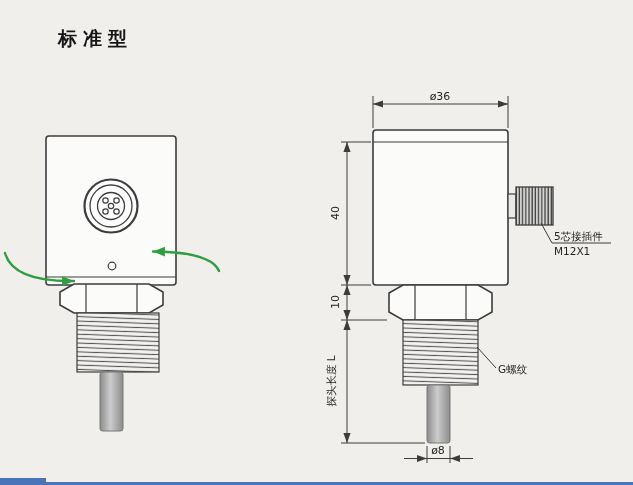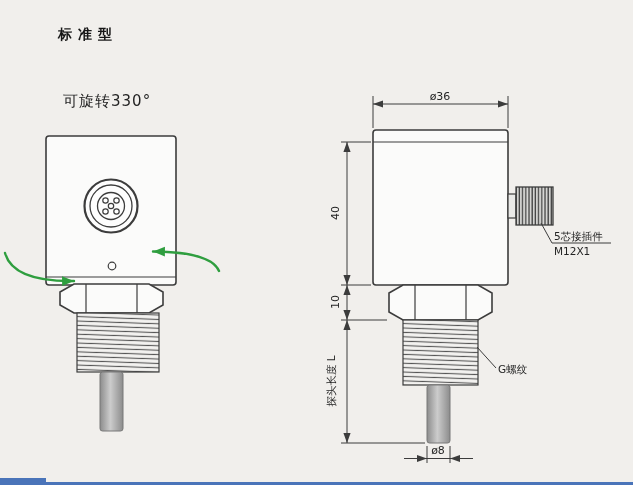--- a/index.html
+++ b/index.html
@@ -5,21 +5,21 @@
   html,body{margin:0;padding:0;background:#e8e6e3;}
   :root{
     --background:#f1efec;
     --line:#3c3c3c;
     --rotation-arrow-green:#2f9e3f;
     --probe-gray:#cccccc;
     --bottom-bar-blue:#4a74b9;
   }
   .stage{position:relative;width:633px;height:485px;background:var(--background);
          font-family:"DejaVu Sans","Liberation Sans",sans-serif;overflow:hidden;}
-  .page-title{position:absolute;left:58px;top:26px;font-size:14px;font-weight:bold;
+  .page-title{position:absolute;left:58px;top:26px;font-size:19px;font-weight:bold;
               letter-spacing:6px;color:#161616;}
   .rotation-note{position:absolute;left:63px;top:92px;font-size:15px;color:#242424;letter-spacing:1px;}
   svg.drawing{position:absolute;left:0;top:0;}
   .outline{fill:#fbfbfa;stroke:var(--line);stroke-width:1.6;}
   .thin{fill:none;stroke:var(--line);stroke-width:1.2;}
   .dim{fill:none;stroke:var(--line);stroke-width:1;}
   .green{fill:none;stroke:var(--rotation-arrow-green);stroke-width:2.4;stroke-linecap:round;}
   .marker-dark{fill:var(--line);}
   .marker-green{fill:var(--rotation-arrow-green);}
   text.dim-label{font-size:11px;fill:#242424;}
@@ -28,21 +28,20 @@
   .probe-mid{stop-color:var(--probe-gray);}
   .bottom-bar{position:absolute;left:0;right:0;bottom:0;height:3px;background:var(--bottom-bar-blue);}
   .bottom-bar-left{position:absolute;left:0;bottom:0;width:46px;height:7px;background:var(--bottom-bar-blue);}
 </style>
 </head>
 <body>
 
 <div class="stage">
 
   <div class="page-title">标准型</div>
-  <div class="rotation-note">可旋转330°</div>
 
   <svg class="drawing" width="633" height="485" viewBox="0 0 633 485" xmlns="http://www.w3.org/2000/svg">
 
     <defs>
       <marker id="arrDim" viewBox="0 0 10 8" markerWidth="11" markerHeight="9" refX="9.5" refY="4" orient="auto-start-reverse" markerUnits="userSpaceOnUse">
         <path d="M0,0.6 L9.5,4 L0,7.4 Z" class="marker-dark"></path>
       </marker>
       <marker id="arrGreen" viewBox="0 0 12 10" markerWidth="13" markerHeight="11" refX="11" refY="5" orient="auto-start-reverse" markerUnits="userSpaceOnUse">
         <path d="M0,0.5 L11,5 L0,9.5 Z" class="marker-green"></path>
       </marker>

